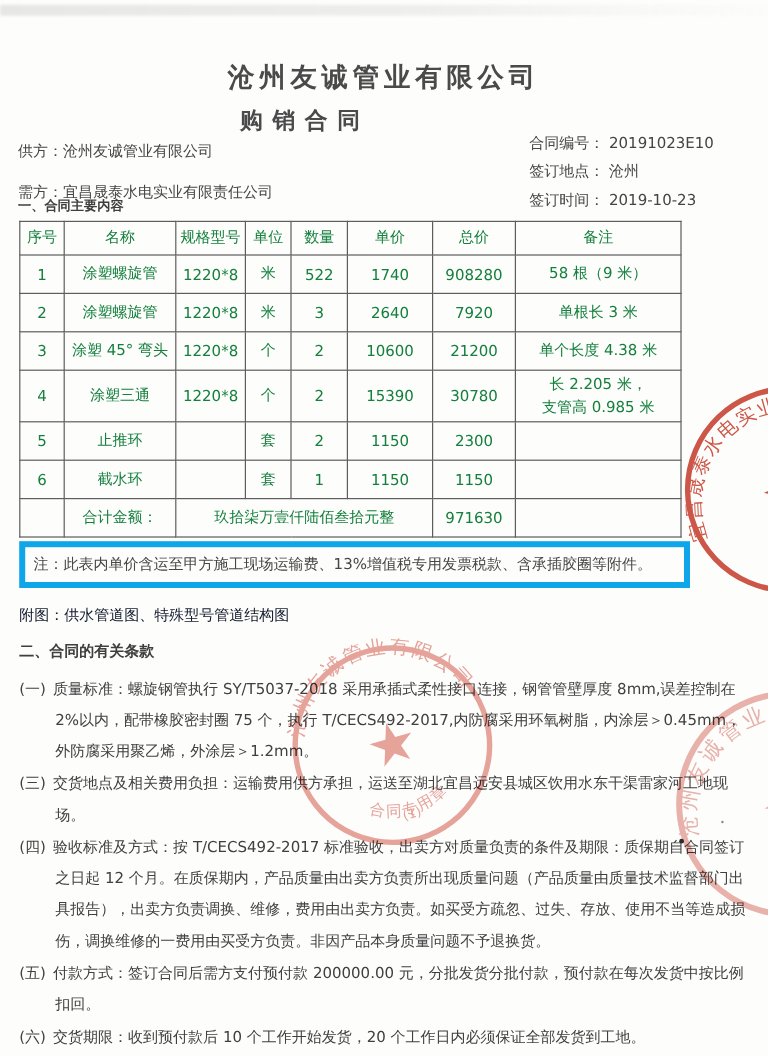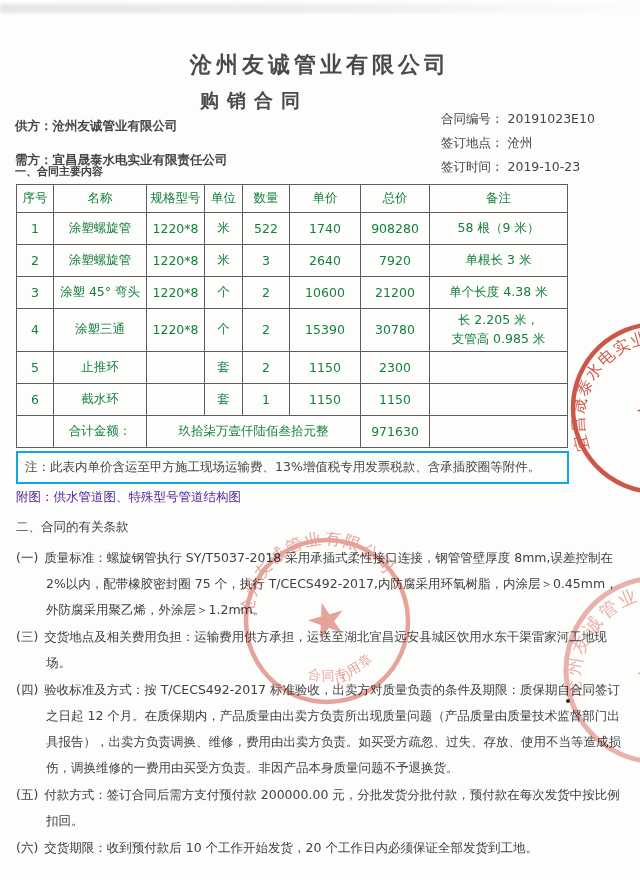--- a/index.html
+++ b/index.html
@@ -23,21 +23,21 @@
   .company-title{
     position:absolute;top:50px;left:0;width:640px;margin:0;
     text-align:center;font-size:22px;font-weight:bold;color:#4a4a4a;
     letter-spacing:4px;font-family:"DejaVu Serif","Liberation Serif",serif;
   }
   .doc-title{
     position:absolute;top:88px;left:0;width:508px;margin:0;
     text-align:center;font-size:19px;font-weight:bold;color:#4a4a4a;
     letter-spacing:8px;font-family:"DejaVu Serif","Liberation Serif",serif;
   }
-  .meta-left{position:absolute;left:15px;top:118px;font-size:12.5px;color:#454545;font-weight:bold;}
+  .meta-left{position:absolute;left:15px;top:118px;font-size:12.5px;color:#454545;}
   .meta-left .supplier-line{margin-bottom:17px;}
   .meta-right{position:absolute;left:417px;top:111px;font-size:12.5px;color:#454545;}
   .meta-right .meta-line{margin-bottom:7px;white-space:nowrap;}
   .meta-label{margin-right:4px;margin-left:24px;}
 
   .sec1-heading{position:absolute;left:15px;top:164px;font-size:11px;font-weight:bold;color:#3f3f3f;}
 
   .content{position:absolute;left:16px;top:184px;width:610px;}
 
   table.items{
@@ -48,25 +48,25 @@
     border:1px solid #5d5d5d;text-align:center;vertical-align:middle;
     padding:2px 3px;font-weight:normal;overflow:hidden;
   }
   table.items tr.hdr{height:28px;}
   table.items tr.row{height:32px;}
   table.items tr.row-tall{height:42px;}
   table.items tr.total{height:32px;}
   .remark-cell{white-space:pre-line;line-height:1.5;}
 
   .note-box{
-    width:535px;border:2px solid #0ea5e9;margin-top:3px;
+    width:535px;border:5px solid #0ea5e9;margin-top:3px;
     padding:6px 7px;font-size:12.5px;color:#464646;
   }
-  .attachment-line{margin-top:5px;font-size:12.5px;color:#4c1d95;}
-  .sec2-heading{margin-top:13px;font-size:12.5px;font-weight:normal;color:#3f3f3f;}
+  .attachment-line{margin-top:15px;font-size:12.5px;color:#0f172a;}
+  .sec2-heading{margin-top:13px;font-size:12.5px;font-weight:bold;color:#3f3f3f;}
 
   .terms{margin-top:9px;width:610px;}
   .term{
     font-size:12.5px;color:#404040;line-height:26px;
     padding-left:30px;text-indent:-30px;margin-bottom:1px;
   }
   .term .num{margin-right:6px;}
 
   .stamp{position:absolute;mix-blend-mode:multiply;pointer-events:none;}
   .stamp-buyer{opacity:.88;}

